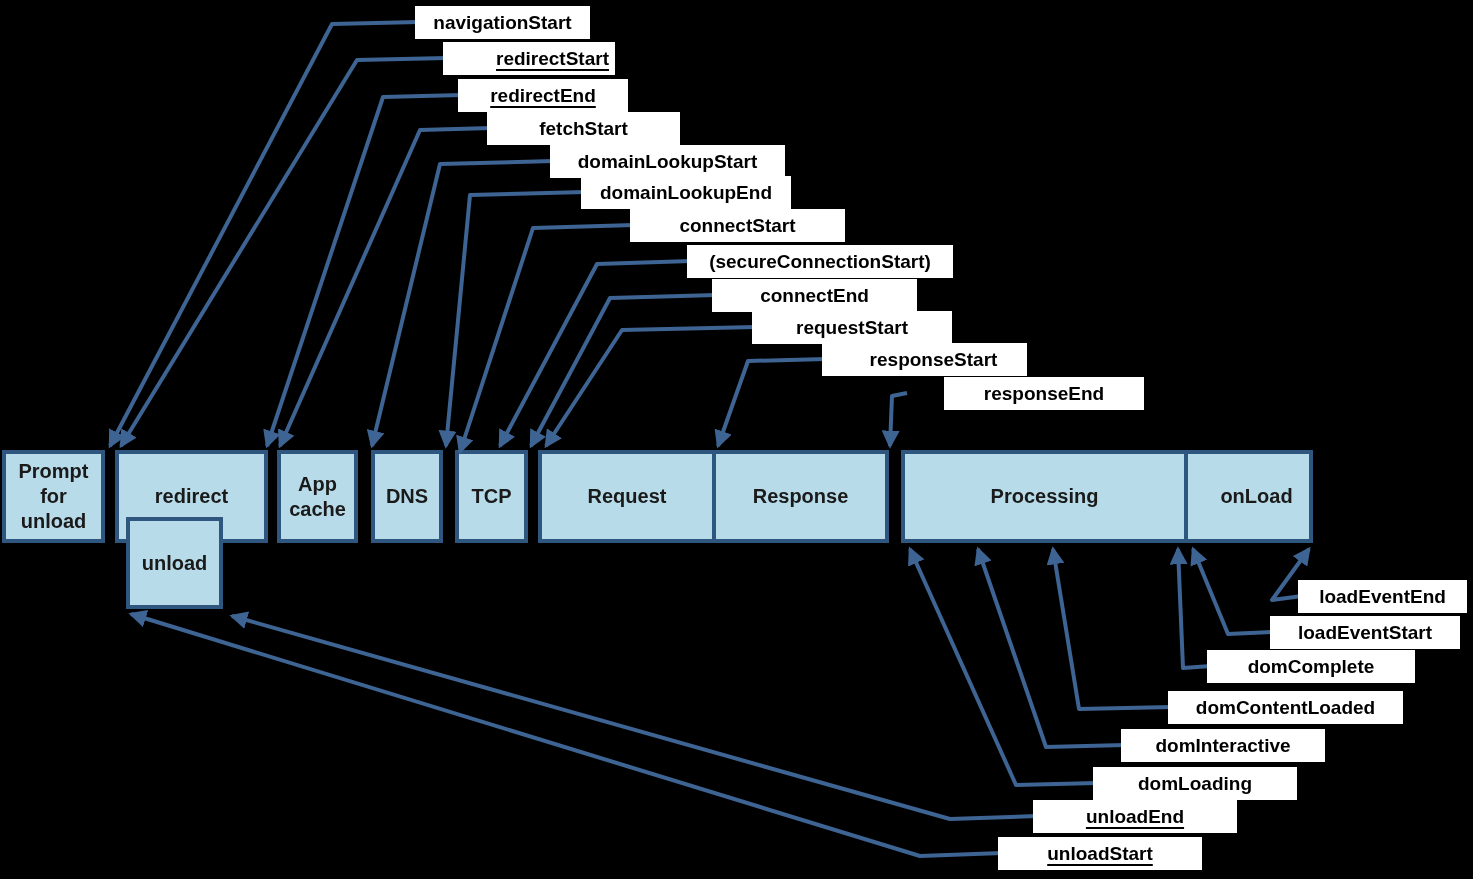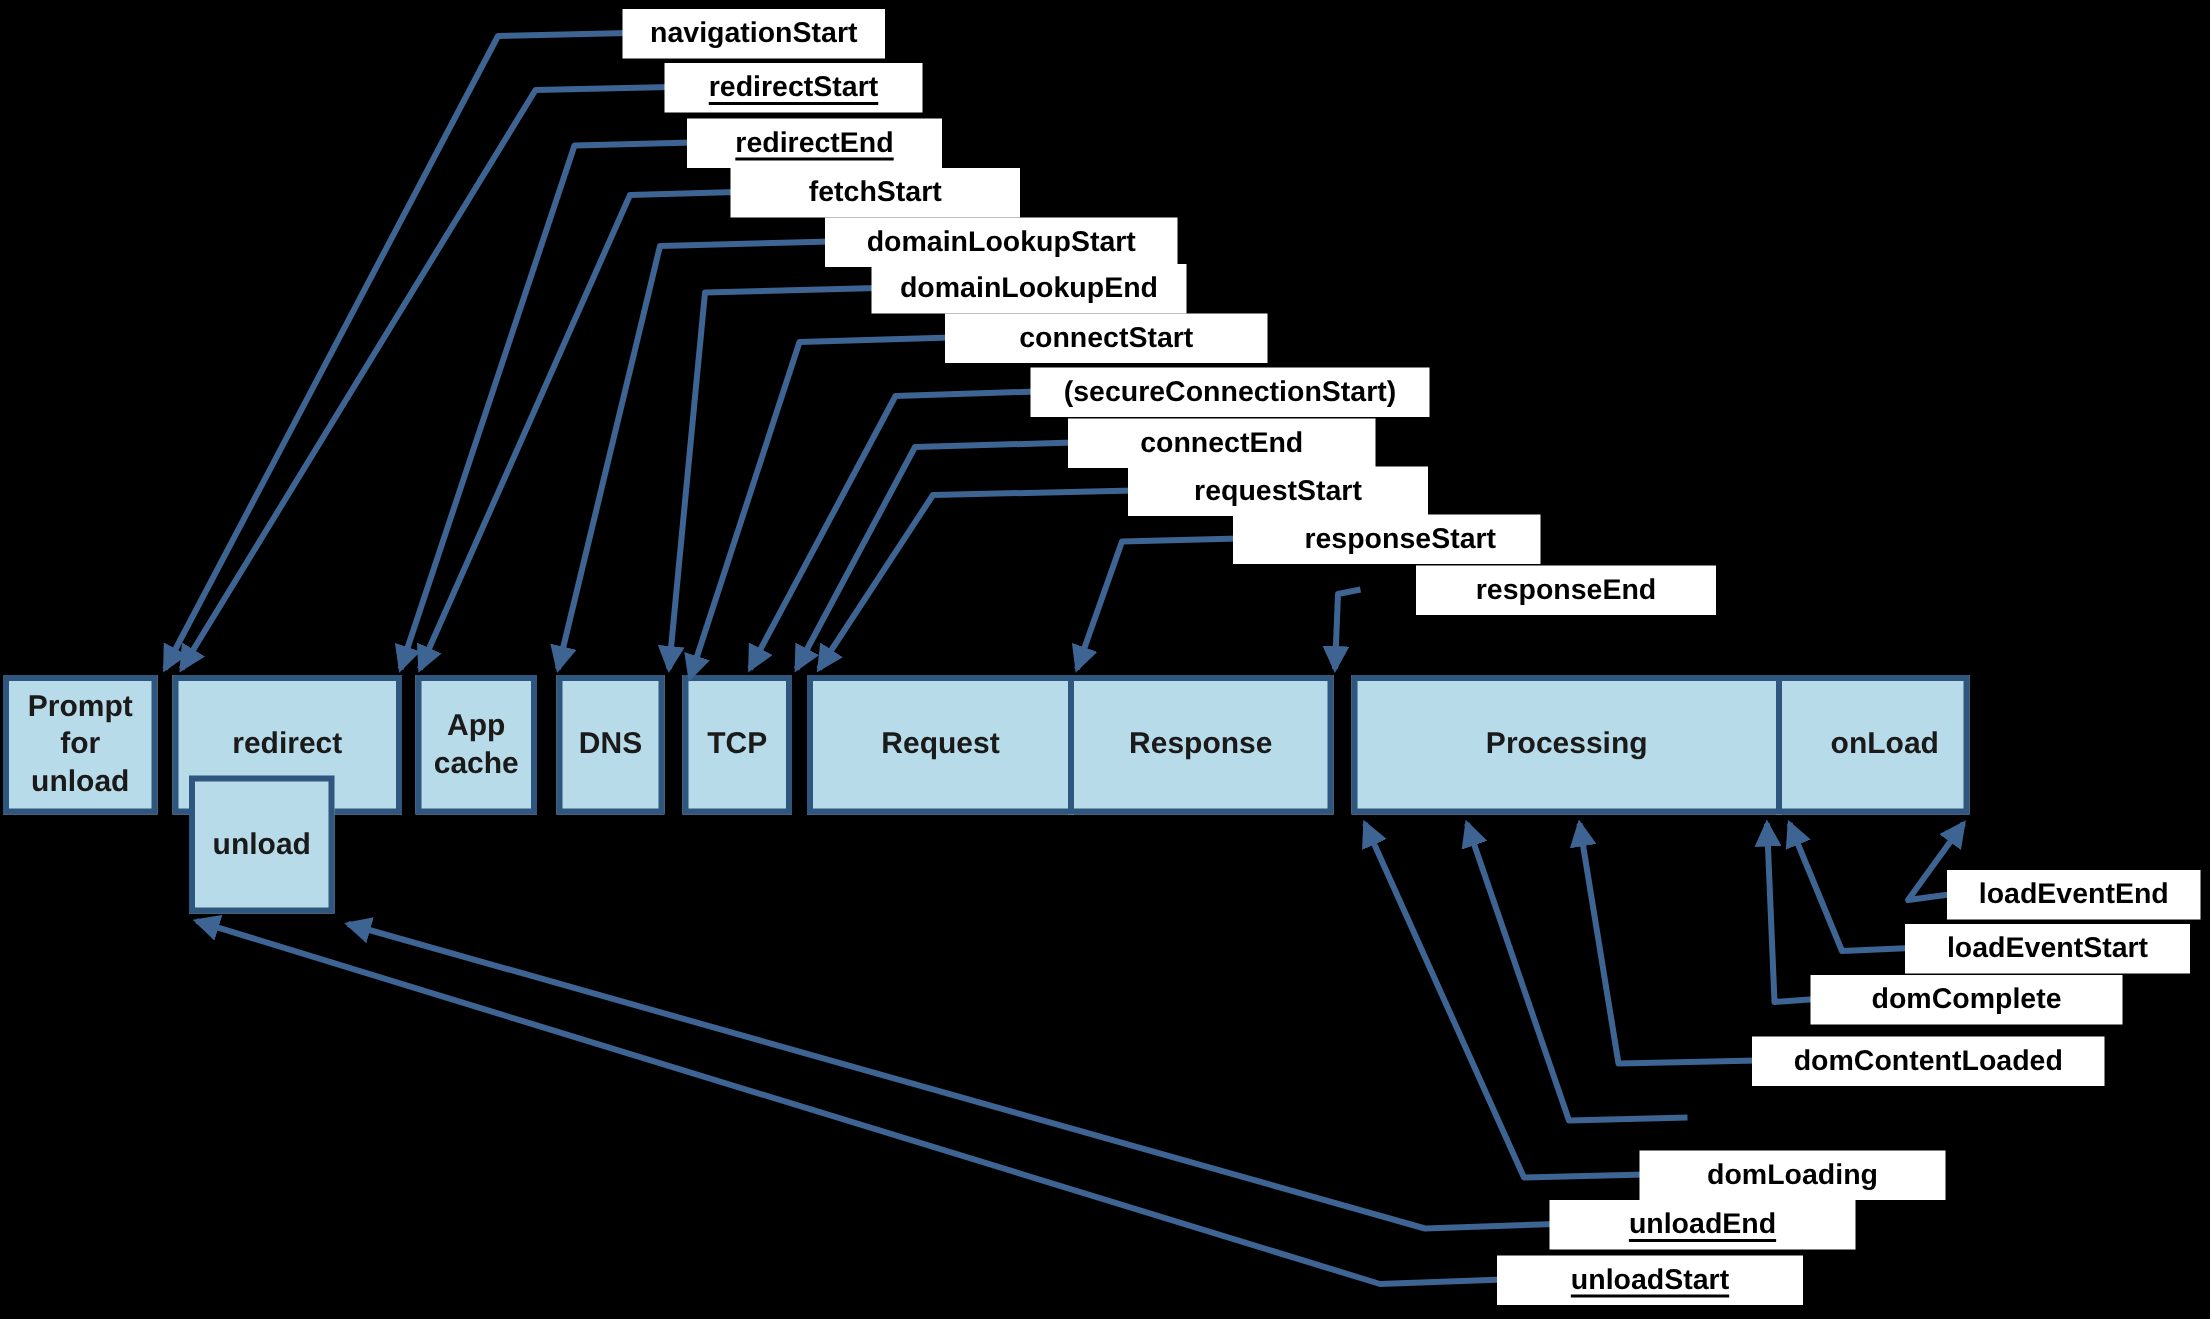--- a/index.html
+++ b/index.html
@@ -96,33 +96,34 @@
     <polyline points="1274,632 1228,634 1193,549" marker-end="url(#arrowhead)"></polyline>
     <polyline points="1211,666 1183,668 1178,549" marker-end="url(#arrowhead)"></polyline>
     <polyline points="1172,707 1079,709 1053,549" marker-end="url(#arrowhead)"></polyline>
     <polyline points="1125,745 1046,747 978,549" marker-end="url(#arrowhead)"></polyline>
     <polyline points="1097,783 1016,785 910,549" marker-end="url(#arrowhead)"></polyline>
     <polyline points="1037,816 950,819 232,616" marker-end="url(#arrowhead)"></polyline>
     <polyline points="1002,853 920,856 131,614" marker-end="url(#arrowhead)"></polyline>
   </svg>
 
   <div class="evt" style="left:415px;top:6px;width:175px;">navigationStart</div>
-  <div class="evt u" style="left:443px;top:42px;width:172px;">redirectStart</div>
+  <div class="evt u" style="left:443px;top:42px;width:172px;text-align:right;">redirectStart</div>
   <div class="evt u" style="left:458px;top:79px;width:170px;">redirectEnd</div>
   <div class="evt" style="left:487px;top:112px;width:193px;">fetchStart</div>
   <div class="evt" style="left:550px;top:145px;width:235px;">domainLookupStart</div>
   <div class="evt" style="left:581px;top:176px;width:210px;">domainLookupEnd</div>
   <div class="evt" style="left:630px;top:209px;width:215px;">connectStart</div>
   <div class="evt" style="left:687px;top:245px;width:266px;">(secureConnectionStart)</div>
   <div class="evt" style="left:712px;top:279px;width:205px;">connectEnd</div>
   <div class="evt" style="left:752px;top:311px;width:200px;">requestStart</div>
   <div class="evt" style="left:822px;top:343px;width:205px;padding-left:24px;">responseStart</div>
   <div class="evt" style="left:944px;top:377px;width:200px;">responseEnd</div>
 
   <div class="evt" style="left:1270px;top:616px;width:190px;">loadEventStart</div>
   <div class="evt" style="left:1298px;top:580px;width:169px;">loadEventEnd</div>
   <div class="evt" style="left:1207px;top:650px;width:208px;">domComplete</div>
   <div class="evt" style="left:1168px;top:691px;width:235px;">domContentLoaded</div>
+  <div class="evt" style="left:1121px;top:729px;width:204px;">domInteractive</div>
   <div class="evt" style="left:1093px;top:767px;width:204px;">domLoading</div>
   <div class="evt u" style="left:1033px;top:800px;width:204px;">unloadEnd</div>
   <div class="evt u" style="left:998px;top:837px;width:204px;">unloadStart</div>
 
 </div>
 
 </body></html>

